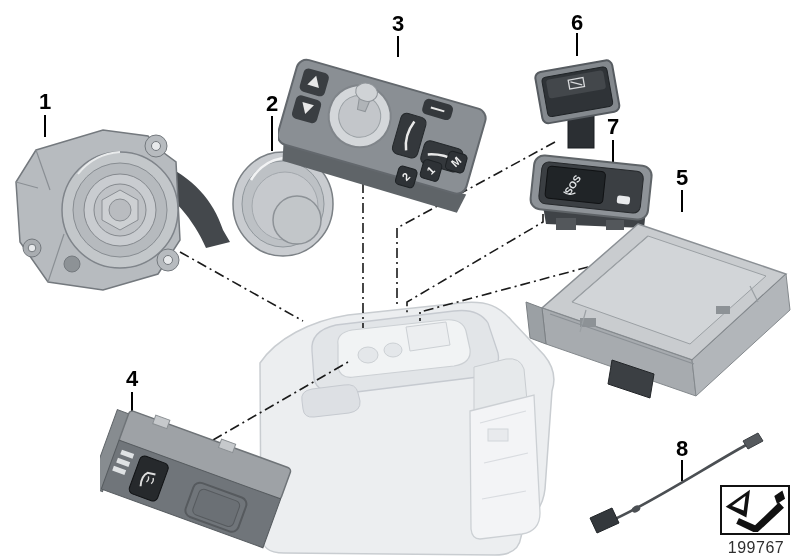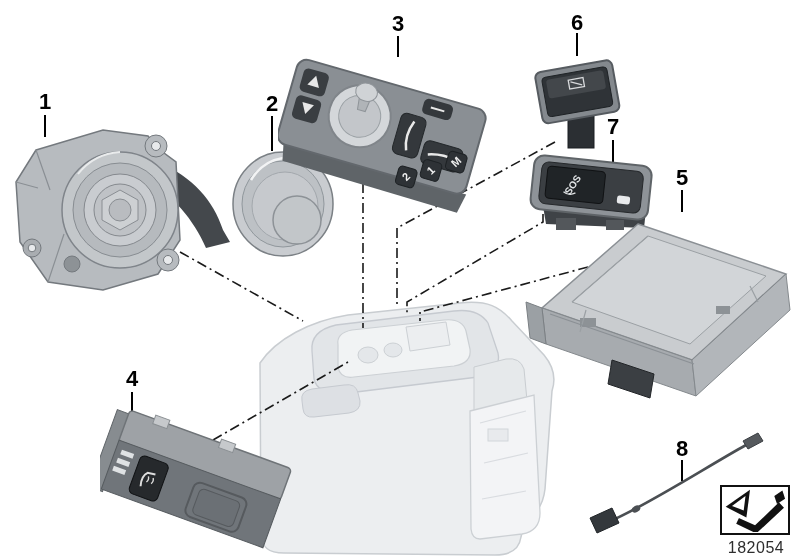--- a/index.html
+++ b/index.html
@@ -207,15 +207,15 @@
 
   <div id="logo-box">
     <svg width="65" height="45" viewBox="0 0 70 50">
       <polyline points="17,36 36,45 64,19" stroke="#111" stroke-width="11" fill="none"></polyline>
       <polyline points="15,30 35,39 61,14" stroke="#fff" stroke-width="6" fill="none"></polyline>
       <polygon points="3,22 30,3 26,34" fill="#111"></polygon>
       <polygon points="10,21 25,10 23,26" fill="#fff"></polygon>
       <polygon points="57,10 66,4 69,13 60,19" fill="#111"></polygon>
     </svg>
   </div>
-  <div id="diagram-number">182054</div>
+  <div id="diagram-number">199767</div>
 
 </div>
 
 </body></html>

